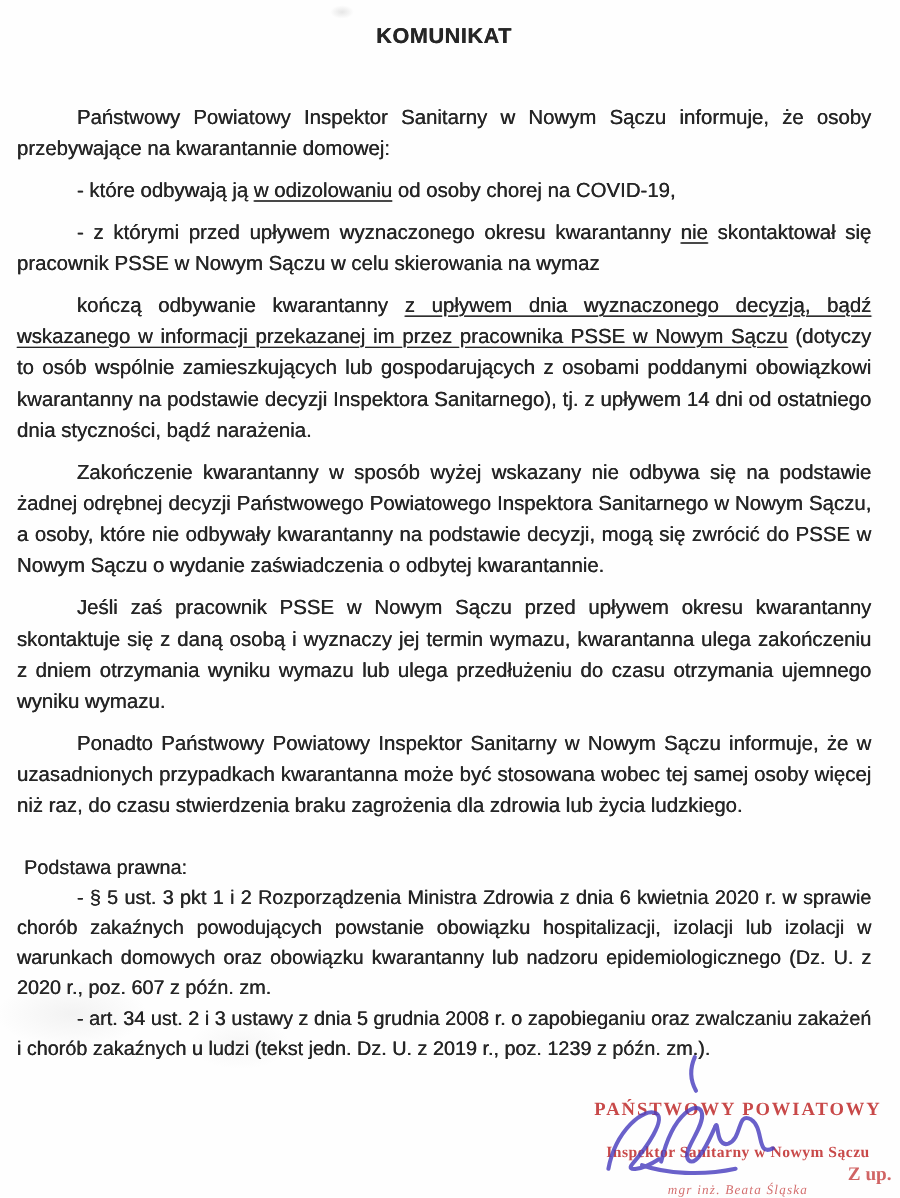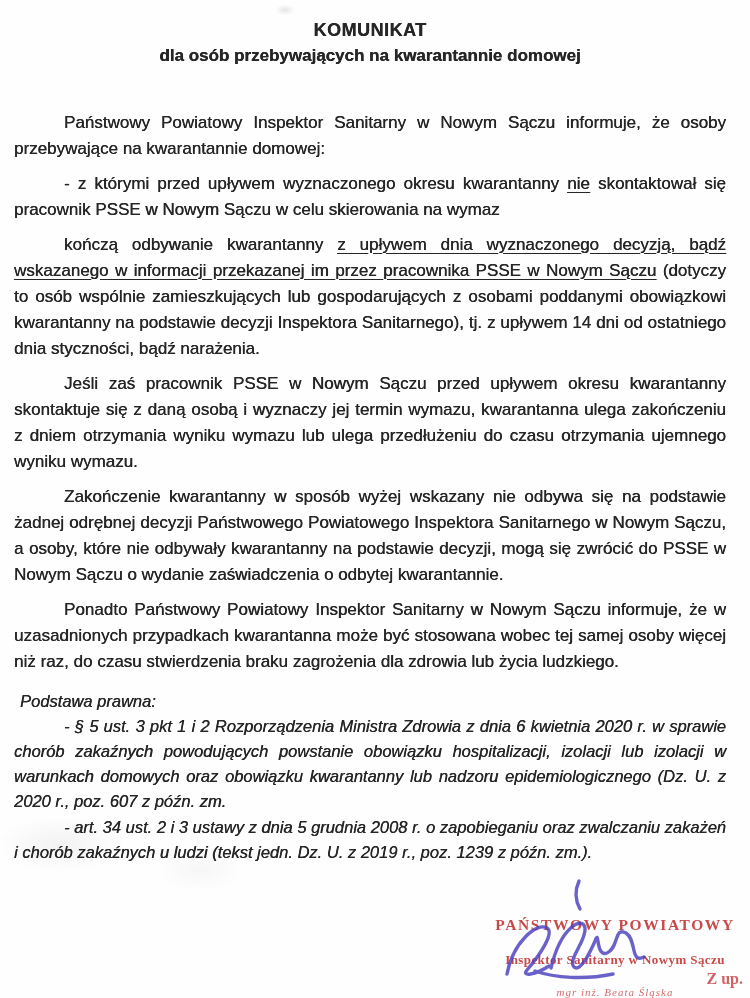--- a/index.html
+++ b/index.html
@@ -49,22 +49,21 @@
     text-align:justify;
     text-indent:50px;
     margin-bottom:9px;
     text-shadow:.3px 0 0 var(--ink);
   }
   .para .u{
     text-decoration:underline;
     text-underline-offset:3px;
   }
   .legal{
-    margin-top:14px;
-    font-style:italic;
+    margin-top:26px;
   }
   .legal-heading{
     font-size:16.5px;
     line-height:25px;
     margin-left:6px;
     text-shadow:.3px 0 0 var(--ink);
   }
   .legal .para{
     line-height:25px;
     font-size:16.5px;
@@ -130,34 +129,34 @@
     height:112px;
     pointer-events:none;
   }
 </style>
 </head>
 <body>
 
 <div class="page">
 
   <h1 class="doc-title">KOMUNIKAT</h1>
-  <h2 class="doc-subtitle">dla osób przebywających na kwarantannie domowej</h2>
 
   <div class="body-text">
 
     <p class="para"><span>Państwowy Powiatowy Inspektor Sanitarny w Nowym Sączu informuje, że osoby przebywające na kwarantannie domowej:</span></p>
 
+    <p class="para"><span>- które odbywają ją </span><span class="u">w odizolowaniu</span><span> od osoby chorej na COVID-19,</span></p>
 
     <p class="para"><span>- z którymi przed upływem wyznaczonego okresu kwarantanny </span><span class="u">nie</span><span> skontaktował się pracownik PSSE w Nowym Sączu w celu skierowania na wymaz</span></p>
 
     <p class="para"><span>kończą odbywanie kwarantanny </span><span class="u">z upływem dnia wyznaczonego decyzją, bądź wskazanego w informacji przekazanej im przez pracownika PSSE w Nowym Sączu</span><span> (dotyczy to osób wspólnie zamieszkujących lub gospodarujących z osobami poddanymi obowiązkowi kwarantanny na podstawie decyzji Inspektora Sanitarnego), tj. z upływem 14 dni od ostatniego dnia styczności, bądź narażenia.</span></p>
 
+    <p class="para"><span>Zakończenie kwarantanny w sposób wyżej wskazany nie odbywa się na podstawie żadnej odrębnej decyzji Państwowego Powiatowego Inspektora Sanitarnego w Nowym Sączu, a osoby, które nie odbywały kwarantanny na podstawie decyzji, mogą się zwrócić do PSSE w Nowym Sączu o wydanie zaświadczenia o odbytej kwarantannie.</span></p>
+
     <p class="para"><span>Jeśli zaś pracownik PSSE w Nowym Sączu przed upływem okresu kwarantanny skontaktuje się z daną osobą i wyznaczy jej termin wymazu, kwarantanna ulega zakończeniu z dniem otrzymania wyniku wymazu lub ulega przedłużeniu do czasu otrzymania ujemnego wyniku wymazu.</span></p>
-
-    <p class="para"><span>Zakończenie kwarantanny w sposób wyżej wskazany nie odbywa się na podstawie żadnej odrębnej decyzji Państwowego Powiatowego Inspektora Sanitarnego w Nowym Sączu, a osoby, które nie odbywały kwarantanny na podstawie decyzji, mogą się zwrócić do PSSE w Nowym Sączu o wydanie zaświadczenia o odbytej kwarantannie.</span></p>
 
     <p class="para"><span>Ponadto Państwowy Powiatowy Inspektor Sanitarny w Nowym Sączu informuje, że w uzasadnionych przypadkach kwarantanna może być stosowana wobec tej samej osoby więcej niż raz, do czasu stwierdzenia braku zagrożenia dla zdrowia lub życia ludzkiego.</span></p>
 
     <div class="legal">
       <p class="legal-heading">Podstawa prawna:</p>
       <p class="para"><span>- § 5 ust. 3 pkt 1 i 2 Rozporządzenia Ministra Zdrowia z dnia 6 kwietnia 2020 r. w sprawie chorób zakaźnych powodujących powstanie obowiązku hospitalizacji, izolacji lub izolacji w warunkach domowych oraz obowiązku kwarantanny lub nadzoru epidemiologicznego (Dz. U. z 2020 r., poz. 607 z późn. zm.</span></p>
       <p class="para"><span>- art. 34 ust. 2 i 3 ustawy z dnia 5 grudnia 2008 r. o zapobieganiu oraz zwalczaniu zakażeń i chorób zakaźnych u ludzi (tekst jedn. Dz. U. z 2019 r., poz. 1239 z późn. zm.).</span></p>
     </div>
 
   </div>

